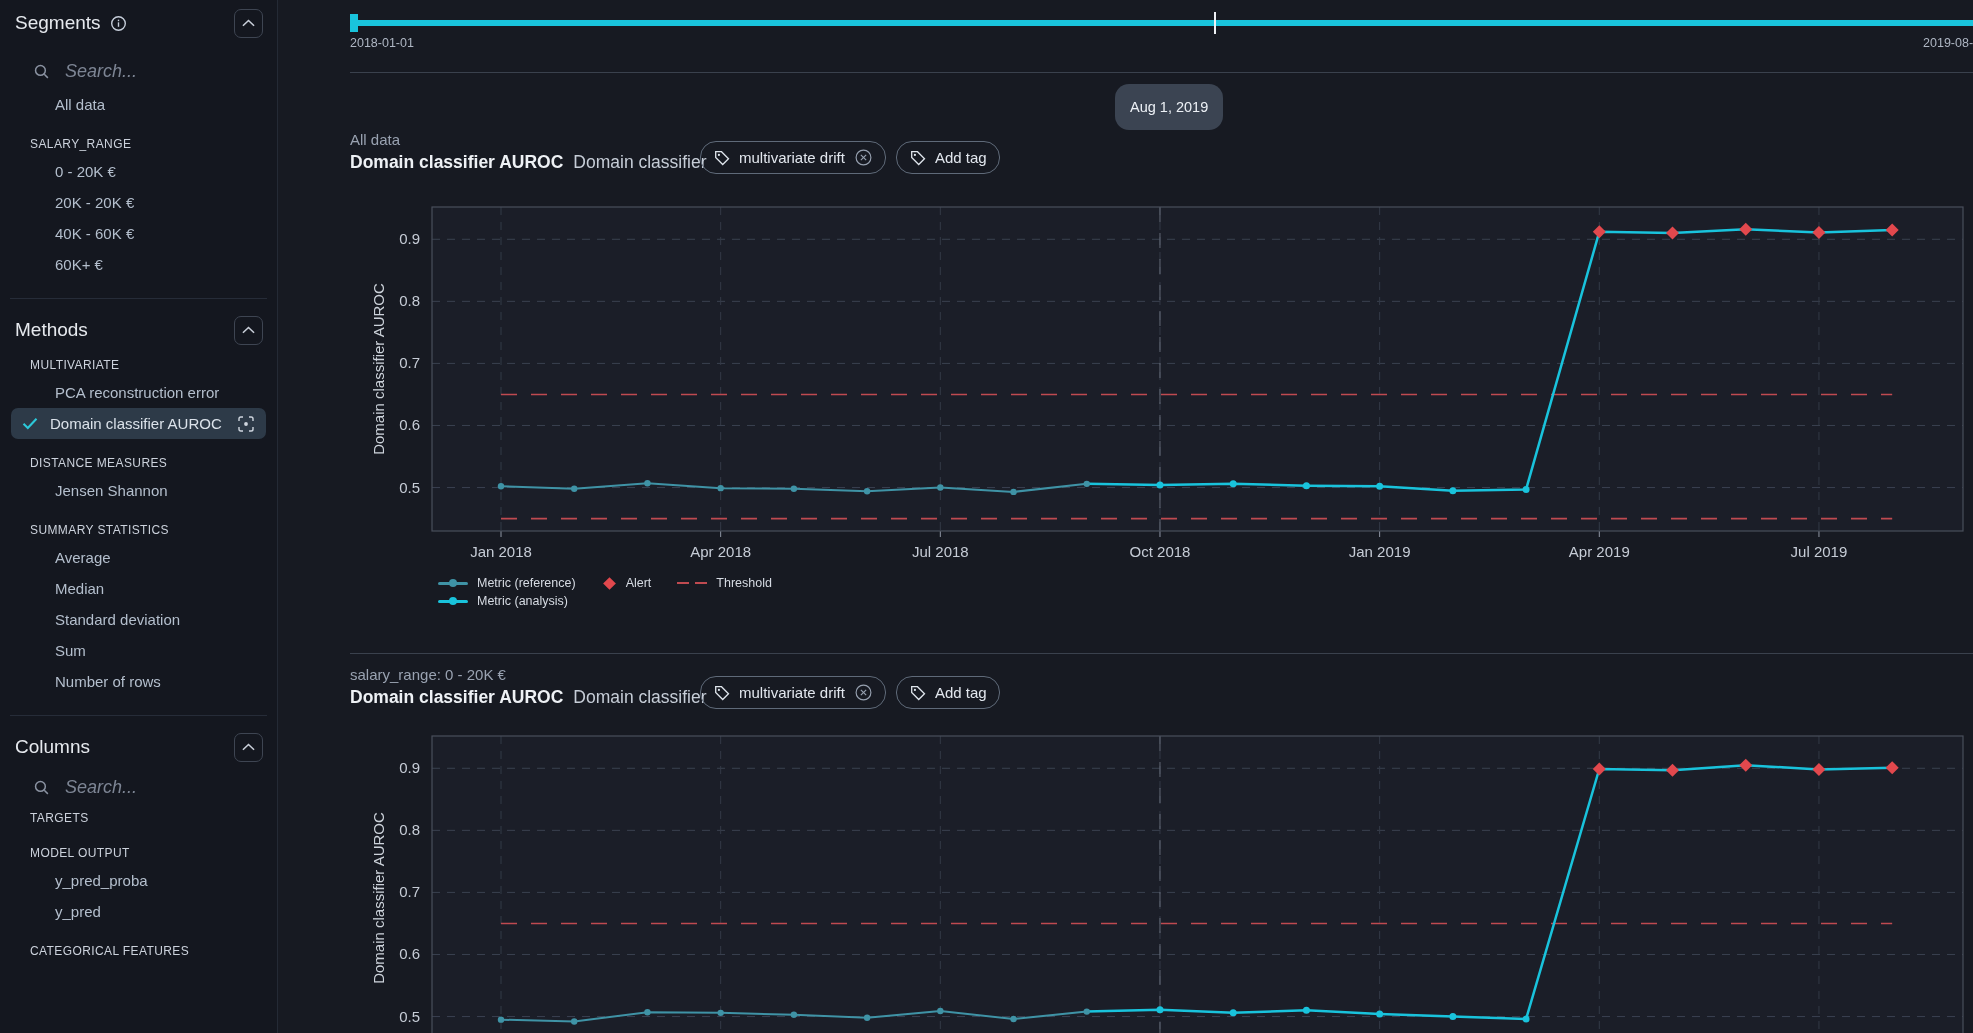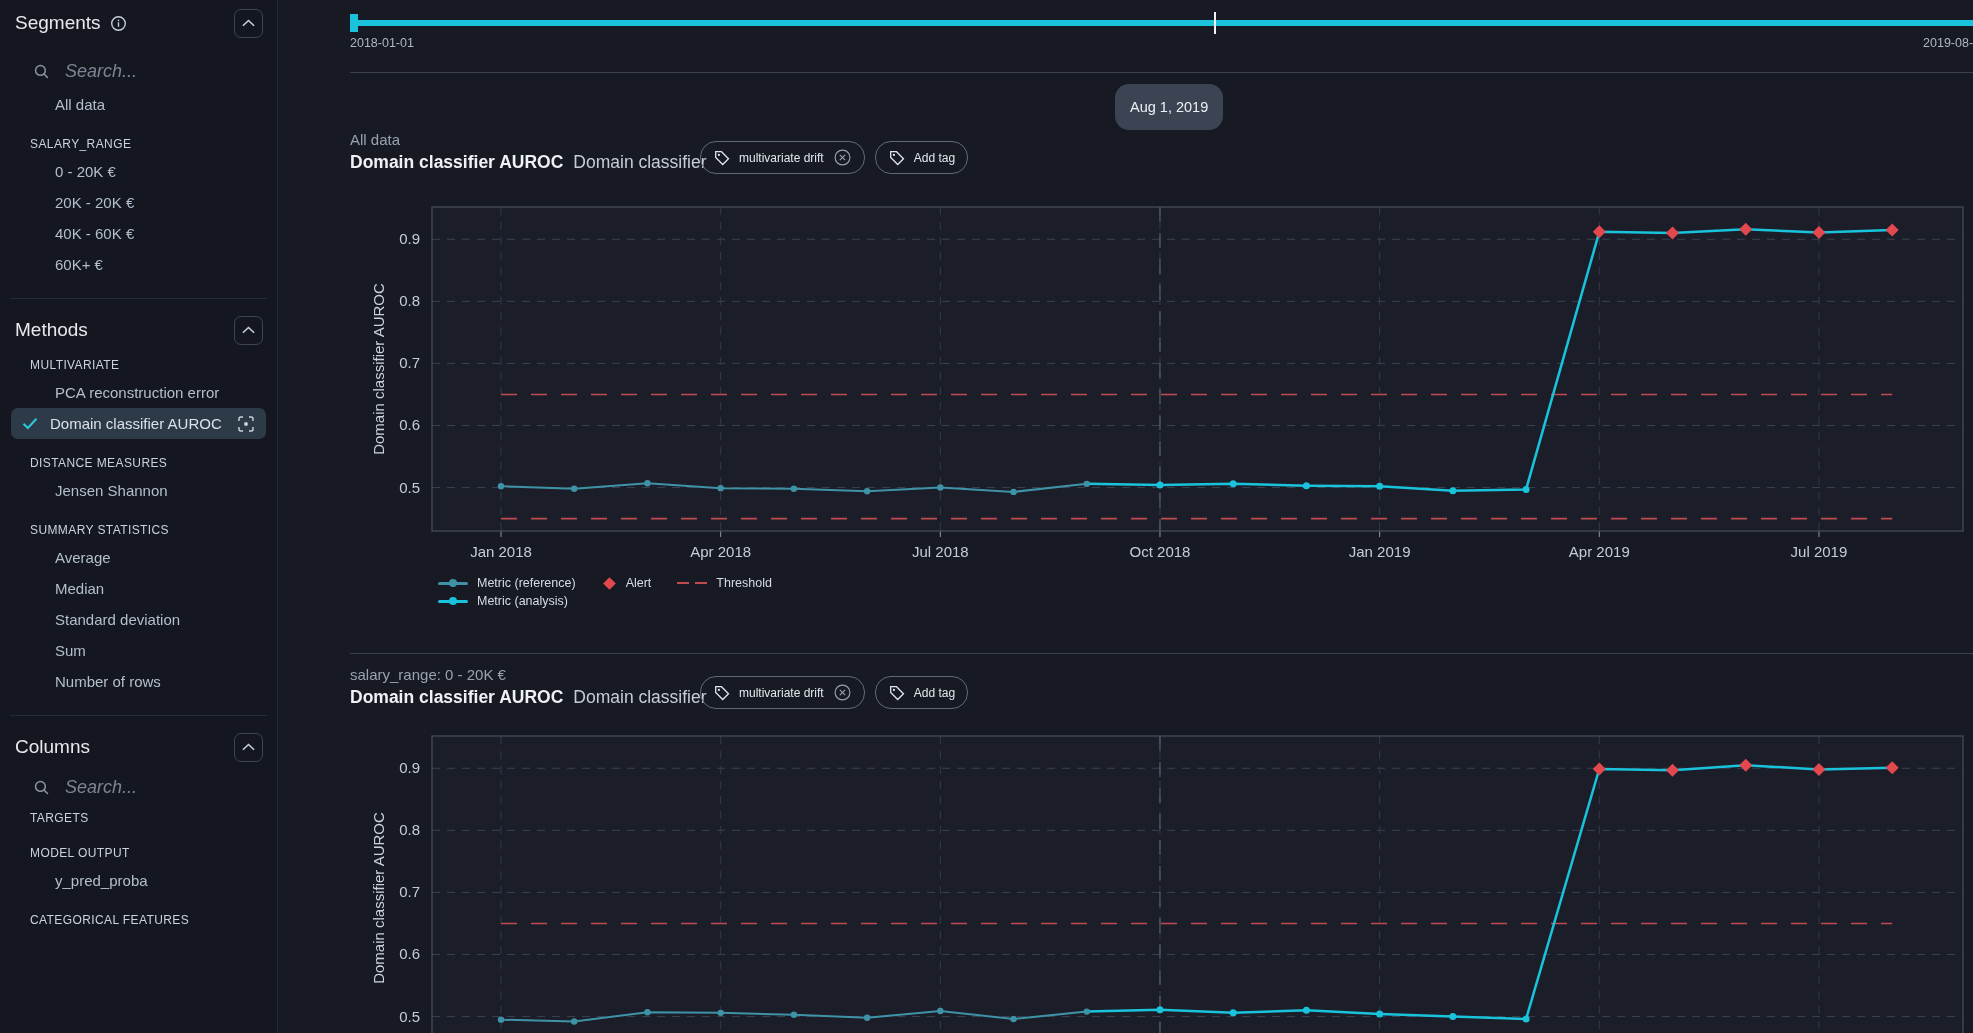--- a/index.html
+++ b/index.html
@@ -43,21 +43,21 @@
   .chip{position:absolute;top:84px;left:776px;height:28px;border-radius:14px;
     background:var(--chip-bg);color:#edf1f6;font-size:14.5px;display:flex;
     align-items:center;padding:9px 15px;cursor:pointer;}
   .card-head{position:absolute;left:11px;}
   .card-sub{font-size:15px;color:#99a2b1;}
   .card-title-row{margin-top:4px;font-size:17.5px;}
   .card-title{font-weight:bold;color:#eef1f5;}
   .card-title-suffix{color:#c6cdd7;margin-left:10px;}
   .tags{position:absolute;left:361px;display:flex;gap:10px;}
   .tag-pill{height:31px;border:1px solid var(--pill-border);border-radius:16px;
-    display:flex;align-items:center;padding:0 12px 0 13px;gap:9px;font-size:12px;
+    display:flex;align-items:center;padding:0 12px 0 13px;gap:9px;font-size:15px;
     color:#e2e7ee;cursor:pointer;background:transparent;}
   .chart-svg{position:absolute;left:19px;}
   
   .legend{position:absolute;left:99px;top:576px;display:flex;flex-direction:column;gap:4px;
     font-size:12.5px;color:#d6dbe3;}
   .legend-row{display:flex;align-items:center;gap:26px;}
   .legend-item{display:flex;align-items:center;gap:9px;cursor:pointer;}
   .sw-line{position:relative;width:30px;height:3px;border-radius:2px;display:inline-block;}
   .sw-line.ref{background:var(--reference);} .sw-line.ana{background:var(--accent);}
   .sw-line .dot{position:absolute;left:11px;top:-2.5px;width:8px;height:8px;border-radius:50%;background:inherit;}
@@ -159,20 +159,21 @@
       <div class="side-search" style="margin-top:13px">
         <svg width="17" height="17" viewBox="0 0 16 16">
             <circle cx="7" cy="7" r="4.6" fill="none" stroke="#8b93a2" stroke-width="1.4"></circle>
             <line x1="10.6" y1="10.6" x2="14" y2="14" stroke="#8b93a2" stroke-width="1.4"></line>
           </svg>
         <input placeholder="Search..." style="">
       </div>
       <div class="side-group" style="margin-top:8px">TARGETS</div>
       <div class="side-group">MODEL OUTPUT</div>
       <div class="side-item">y_pred_proba</div>
+      <div class="side-item">y_pred</div>
       <div class="side-group">CATEGORICAL FEATURES</div>
     </div>
   </aside>
 
   <main class="main">
 
     <div class="tl-bar"></div>
     <div class="tl-handle left"></div>
     <div class="tl-handle right"></div>
     <div class="tl-cursor"></div>

